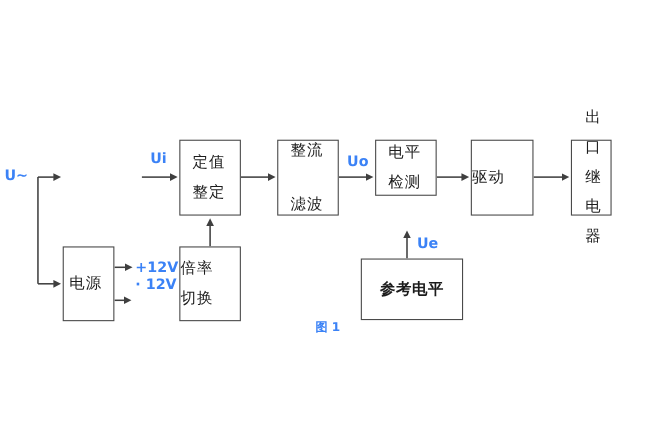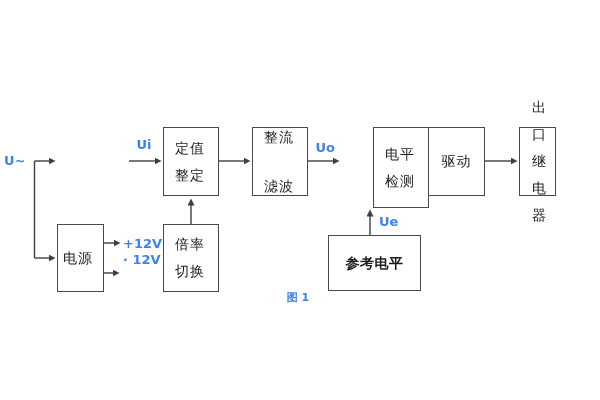--- a/index.html
+++ b/index.html
@@ -25,27 +25,27 @@
     line-height:27px;
     letter-spacing:1px;
     color:#1c1c1c;
   }
   .block .ln{display:block;}
 
   
   .b-isolation  {left:57px;  top:127px; width:72px; height:69px; padding-left:11px;}
   .b-setpoint   {left:163px; top:127px; width:56px; height:69px; padding-left:11px;}
   .b-rectifier  {left:252px; top:127px; width:56px; height:69px; padding-left:11px;gap:22px;}
-  .b-level      {left:341px; top:127px; width:56px; height:81px; padding-left:11px;margin-left:32px;}
-  .b-drive      {left:428px; top:127px; width:57px; height:69px; text-align:center;}
+  .b-level      {left:341px; top:127px; width:56px; height:51px; padding-left:11px;}
+  .b-drive      {left:428px; top:127px; width:57px; height:69px; }
   .b-relay      {left:519px; top:127px; width:37px; height:69px; padding-left:12px;}
 
   
   .b-power      {left:57px;  top:224px; width:47px; height:68px; padding-left:5px;}
-  .b-ratio      {left:163px; top:224px; width:56px; height:68px; padding-left:11px;}
+  .b-ratio      {left:163px; top:224px; width:56px; height:68px; }
   .b-reference  {left:328px; top:235px; width:93px; height:56px; text-align:center; letter-spacing:0.5px;font-weight:bold;}
 
   .lbl{
     position:absolute;
     font-size:13px;
     line-height:15px;
     color:#3b82f6;
     white-space:nowrap;
     font-weight:bold;
   }

